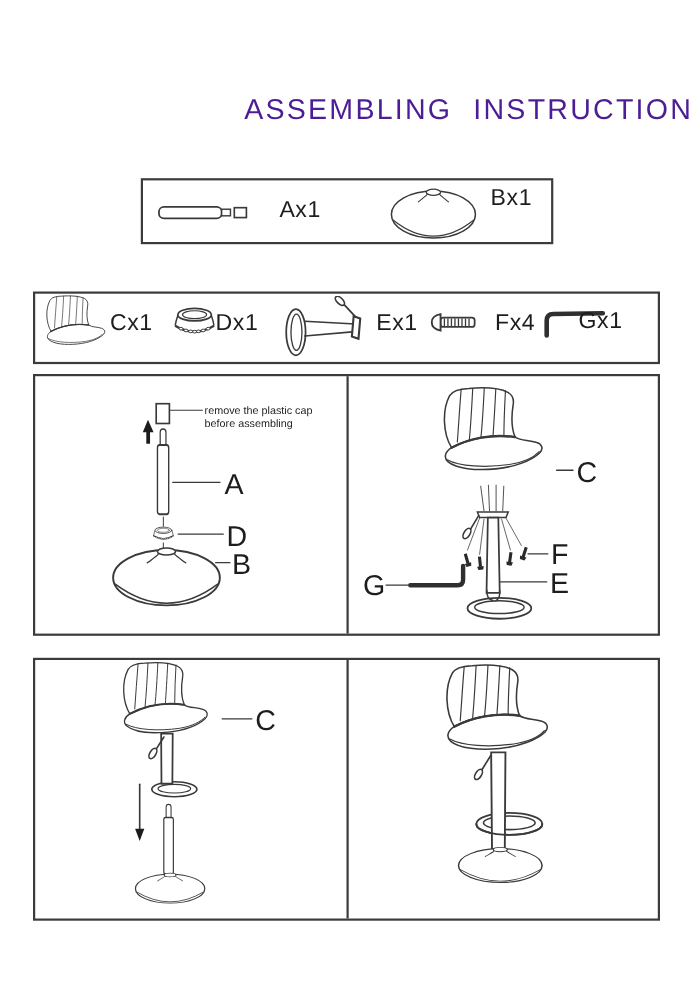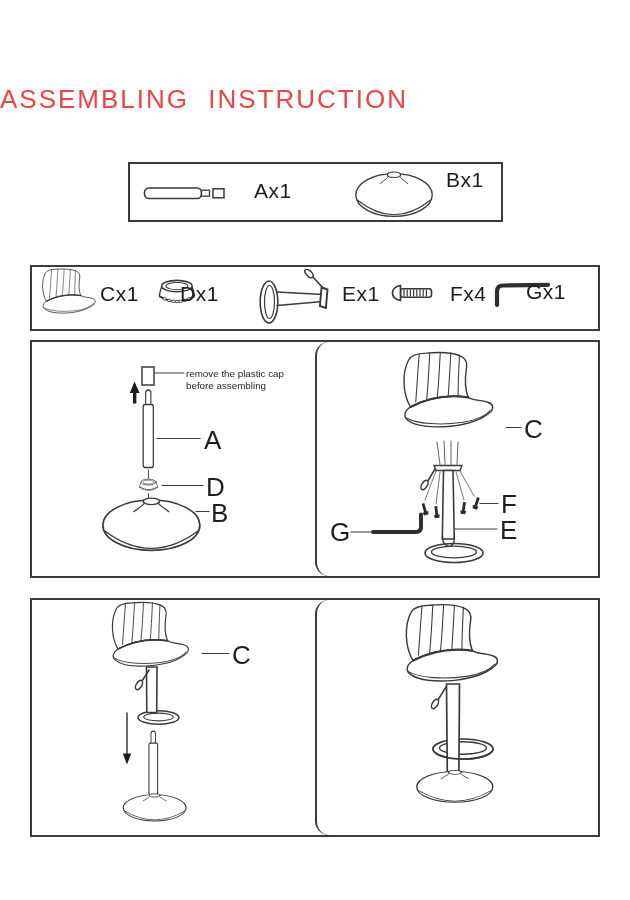--- a/index.html
+++ b/index.html
@@ -1,25 +1,25 @@
 <!DOCTYPE html>
 <html><head>
 <meta charset="utf-8">
 <style>
   html,body{margin:0;padding:0;background:#fff;}
   .page{position:relative;width:630px;height:900px;background:#fff;
         font-family:"Liberation Sans", sans-serif;color:#1f1f1f;overflow:hidden;}
-  .title{position:absolute;top:84px;left:0;width:100%;text-align:left;
-         font-size:26px;font-weight:400;letter-spacing:2px;word-spacing:10px;color:#ef4444;}
+  .title{position:absolute;top:84px;left:0;width:100%;text-align:right;
+         font-size:26px;font-weight:400;letter-spacing:2px;word-spacing:10px;color:#4c1d95;}
   .box{position:absolute;border:2px solid #3b3b3b;background:#fff;box-sizing:border-box;}
   .parts1{left:128px;top:162px;width:375px;height:60px;}
   .parts2{left:30px;top:265px;width:570px;height:66px;}
   .row1{left:30px;top:340px;width:570px;height:238px;}
   .row2{left:30px;top:598px;width:570px;height:239px;}
-  .cell{position:absolute;top:0;height:100%;box-sizing:border-box;border-radius:14px;}
+  .cell{position:absolute;top:0;height:100%;box-sizing:border-box;}
   .cell.left{left:0;width:283px;}
   .cell.right{left:283px;width:283px;border-left:2px solid #3b3b3b;}
   .cell svg{display:block;width:100%;height:100%;}
   .abs{position:absolute;}
   .lbl{position:absolute;font-size:21px;color:#1d1d1d;letter-spacing:0.5px;}
   svg text{font-family:"Liberation Sans", sans-serif;fill:#1d1d1d;}
   svg .big{font-size:26px;}
   svg .note{font-size:9.8px;fill:#242424;}
   svg path,svg rect,svg ellipse,svg line,svg circle{vector-effect:none;}
 </style>
@@ -97,21 +97,21 @@
 
   <div class="box parts2">
     <svg class="abs" style="left:4px;top:1px" width="68" height="50" viewBox="0 0 68 50">
       <use href="#sym-seat" transform="scale(0.52)"></use>
     </svg>
     <span class="lbl" style="left:68px;top:15px">Cx1</span>
 
     <svg class="abs" style="left:124px;top:11px" width="42" height="31" viewBox="0 0 42 31">
       <use href="#sym-ring" transform="scale(0.95)"></use>
     </svg>
-    <span class="lbl" style="left:148px;top:15px">Dx1</span>
+    <span class="lbl" style="left:164px;top:15px">Dx1</span>
 
     <svg class="abs" style="left:224px;top:2px" width="86" height="58" viewBox="0 0 86 58">
       <g stroke="#3a3a3a" fill="none" stroke-linecap="round">
         <ellipse cx="13" cy="33" rx="8.8" ry="21" fill="#fff" stroke-width="1.6"></ellipse>
         <ellipse cx="13.5" cy="33" rx="5" ry="16.5" fill="#fff" stroke-width="1.2"></ellipse>
         <path d="M21,23 L67,25.5" stroke-width="1.5"></path>
         <path d="M21,36.5 L67,32.5" stroke-width="1.5"></path>
         <line x1="68.5" y1="20.5" x2="56" y2="7" stroke-width="1.6"></line>
         <use href="#sym-grip" transform="translate(53,4.5) rotate(45)"></use>
         <path d="M65.5,18.5 l6,2 l-1.6,18.5 l-6,-2 Z" fill="#fff" stroke-width="1.9"></path>

